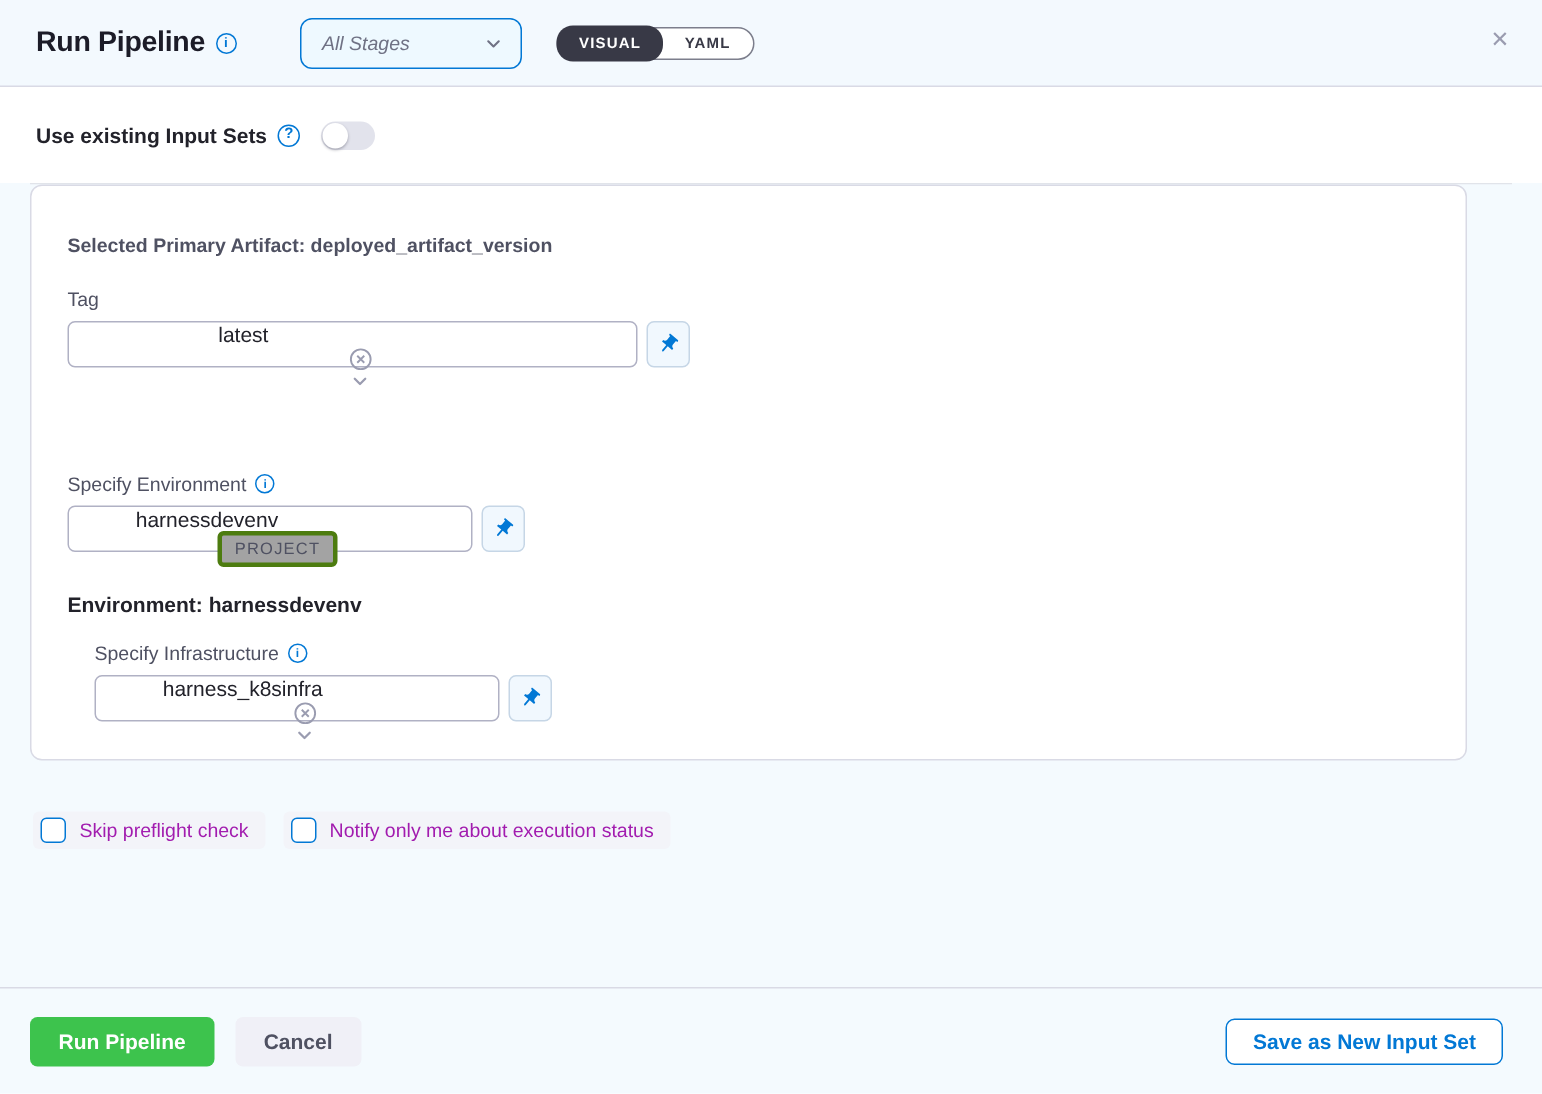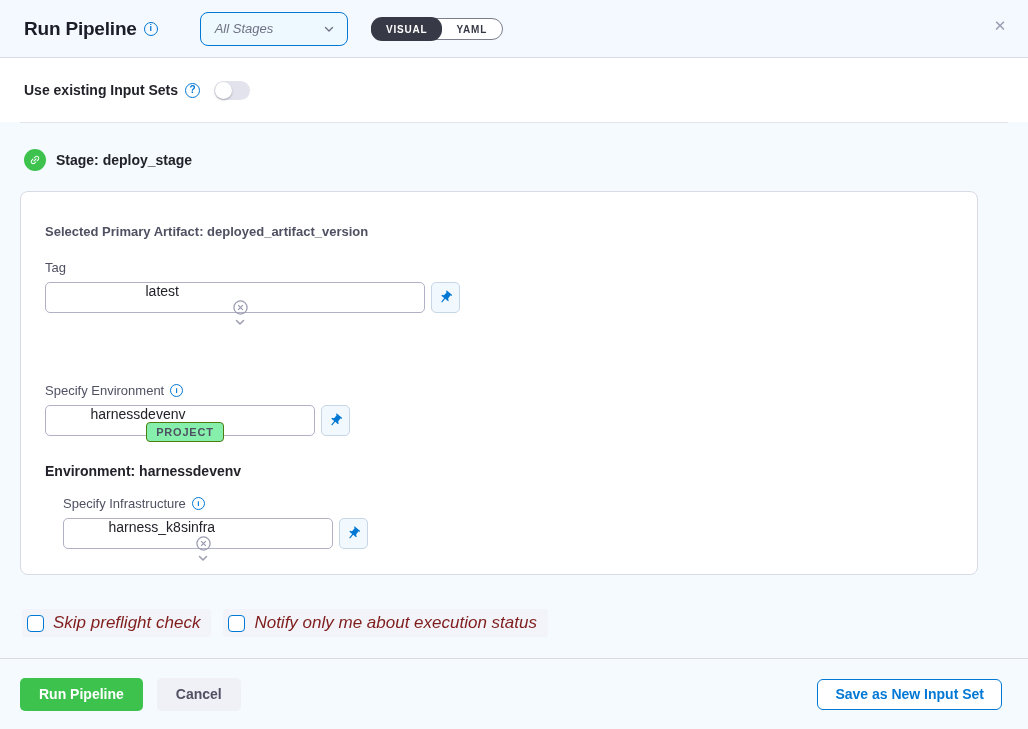--- a/index.html
+++ b/index.html
@@ -125,23 +125,23 @@
     border:none; outline:none; background:transparent;
     font-family:"Liberation Sans", sans-serif;
     font-size:14px; color:#22222a;
     flex:1 1 auto; min-width:0;
   }
   .shell-tag { width:380px; }
   .shell-sm { width:270px; }
   .shell-icon { display:flex; align-items:center; margin-left:8px; cursor:pointer; flex:0 0 auto; }
   .scope-badge {
     flex:0 0 auto;
-    border:1px solid #4d7c0f; border-radius:4px;
-    background:#86efac;
-    font-size:11px; font-weight:700; letter-spacing:0.8px; color:#4f5162;
+    border:3px solid #4d7c0f; border-radius:4px;
+    background:#a3a3a3;
+    font-size:11px; font-weight:400; letter-spacing:0.8px; color:#4f5162;
     padding:3px 9px; margin-left:8px;
   }
   .pin-btn {
     margin-left:6px;
     width:29px; height:31px;
     background:#f1f8fe;
     border:1px solid #c6d6e6; border-radius:5px;
     display:flex; align-items:center; justify-content:center;
     cursor:pointer; flex:0 0 auto;
   }
@@ -158,21 +158,21 @@
     background:#f3f4f9; border-radius:4px;
     padding:4px 11px 4px 5px;
     cursor:pointer;
   }
   .checkbox {
     width:17px; height:17px;
     background:#fff;
     border:1.6px solid #0278d5; border-radius:4px;
     margin-right:9px; flex:0 0 auto;
   }
-  .option-label { font-size:17px; color:#7f1d1d;font-style:italic; }
+  .option-label { font-size:13px; color:#a21caf; }
 
   
   .footer {
     flex:0 0 71px;
     background:#f4fafe;
     border-top:1px solid #d9dae5;
     display:flex; align-items:center;
     padding:0 26px 0 20px;
   }
   .btn {
@@ -221,28 +221,20 @@
     <span class="inputsets-label">Use existing Input Sets</span>
     <span class="circle-icon help-icon">?</span>
     <span class="switch">
         <span class="knob"></span>
       </span>
   </div>
   <div class="band-divider"></div>
 
   <div class="main">
 
-    <div class="stage-row">
-      <span class="stage-icon">
-        <svg width="12" height="12" viewBox="0 0 24 24" fill="#fff" style="transform:rotate(-45deg)">
-            <path d="M3.9 12c0-1.71 1.39-3.1 3.1-3.1h4V7H7c-2.76 0-5 2.24-5 5s2.24 5 5 5h4v-1.9H7c-1.71 0-3.1-1.39-3.1-3.1zM8 13h8v-2H8v2zm9-6h-4v1.9h4c1.71 0 3.1 1.39 3.1 3.1s-1.39 3.1-3.1 3.1h-4V17h4c2.76 0 5-2.24 5-5s-2.24-5-5-5z"></path>
-          </svg>
-      </span>
-      <span class="stage-label">Stage: deploy_stage</span>
-    </div>
 
     <div class="card">
       <div class="artifact-note">Selected Primary Artifact: deployed_artifact_version</div>
 
       <div class="field-label lbl-tag">
         <span>Tag</span>
       </div>
       <div class="input-row">
         <div class="input-shell shell-tag">
           <input value="latest" style="">

